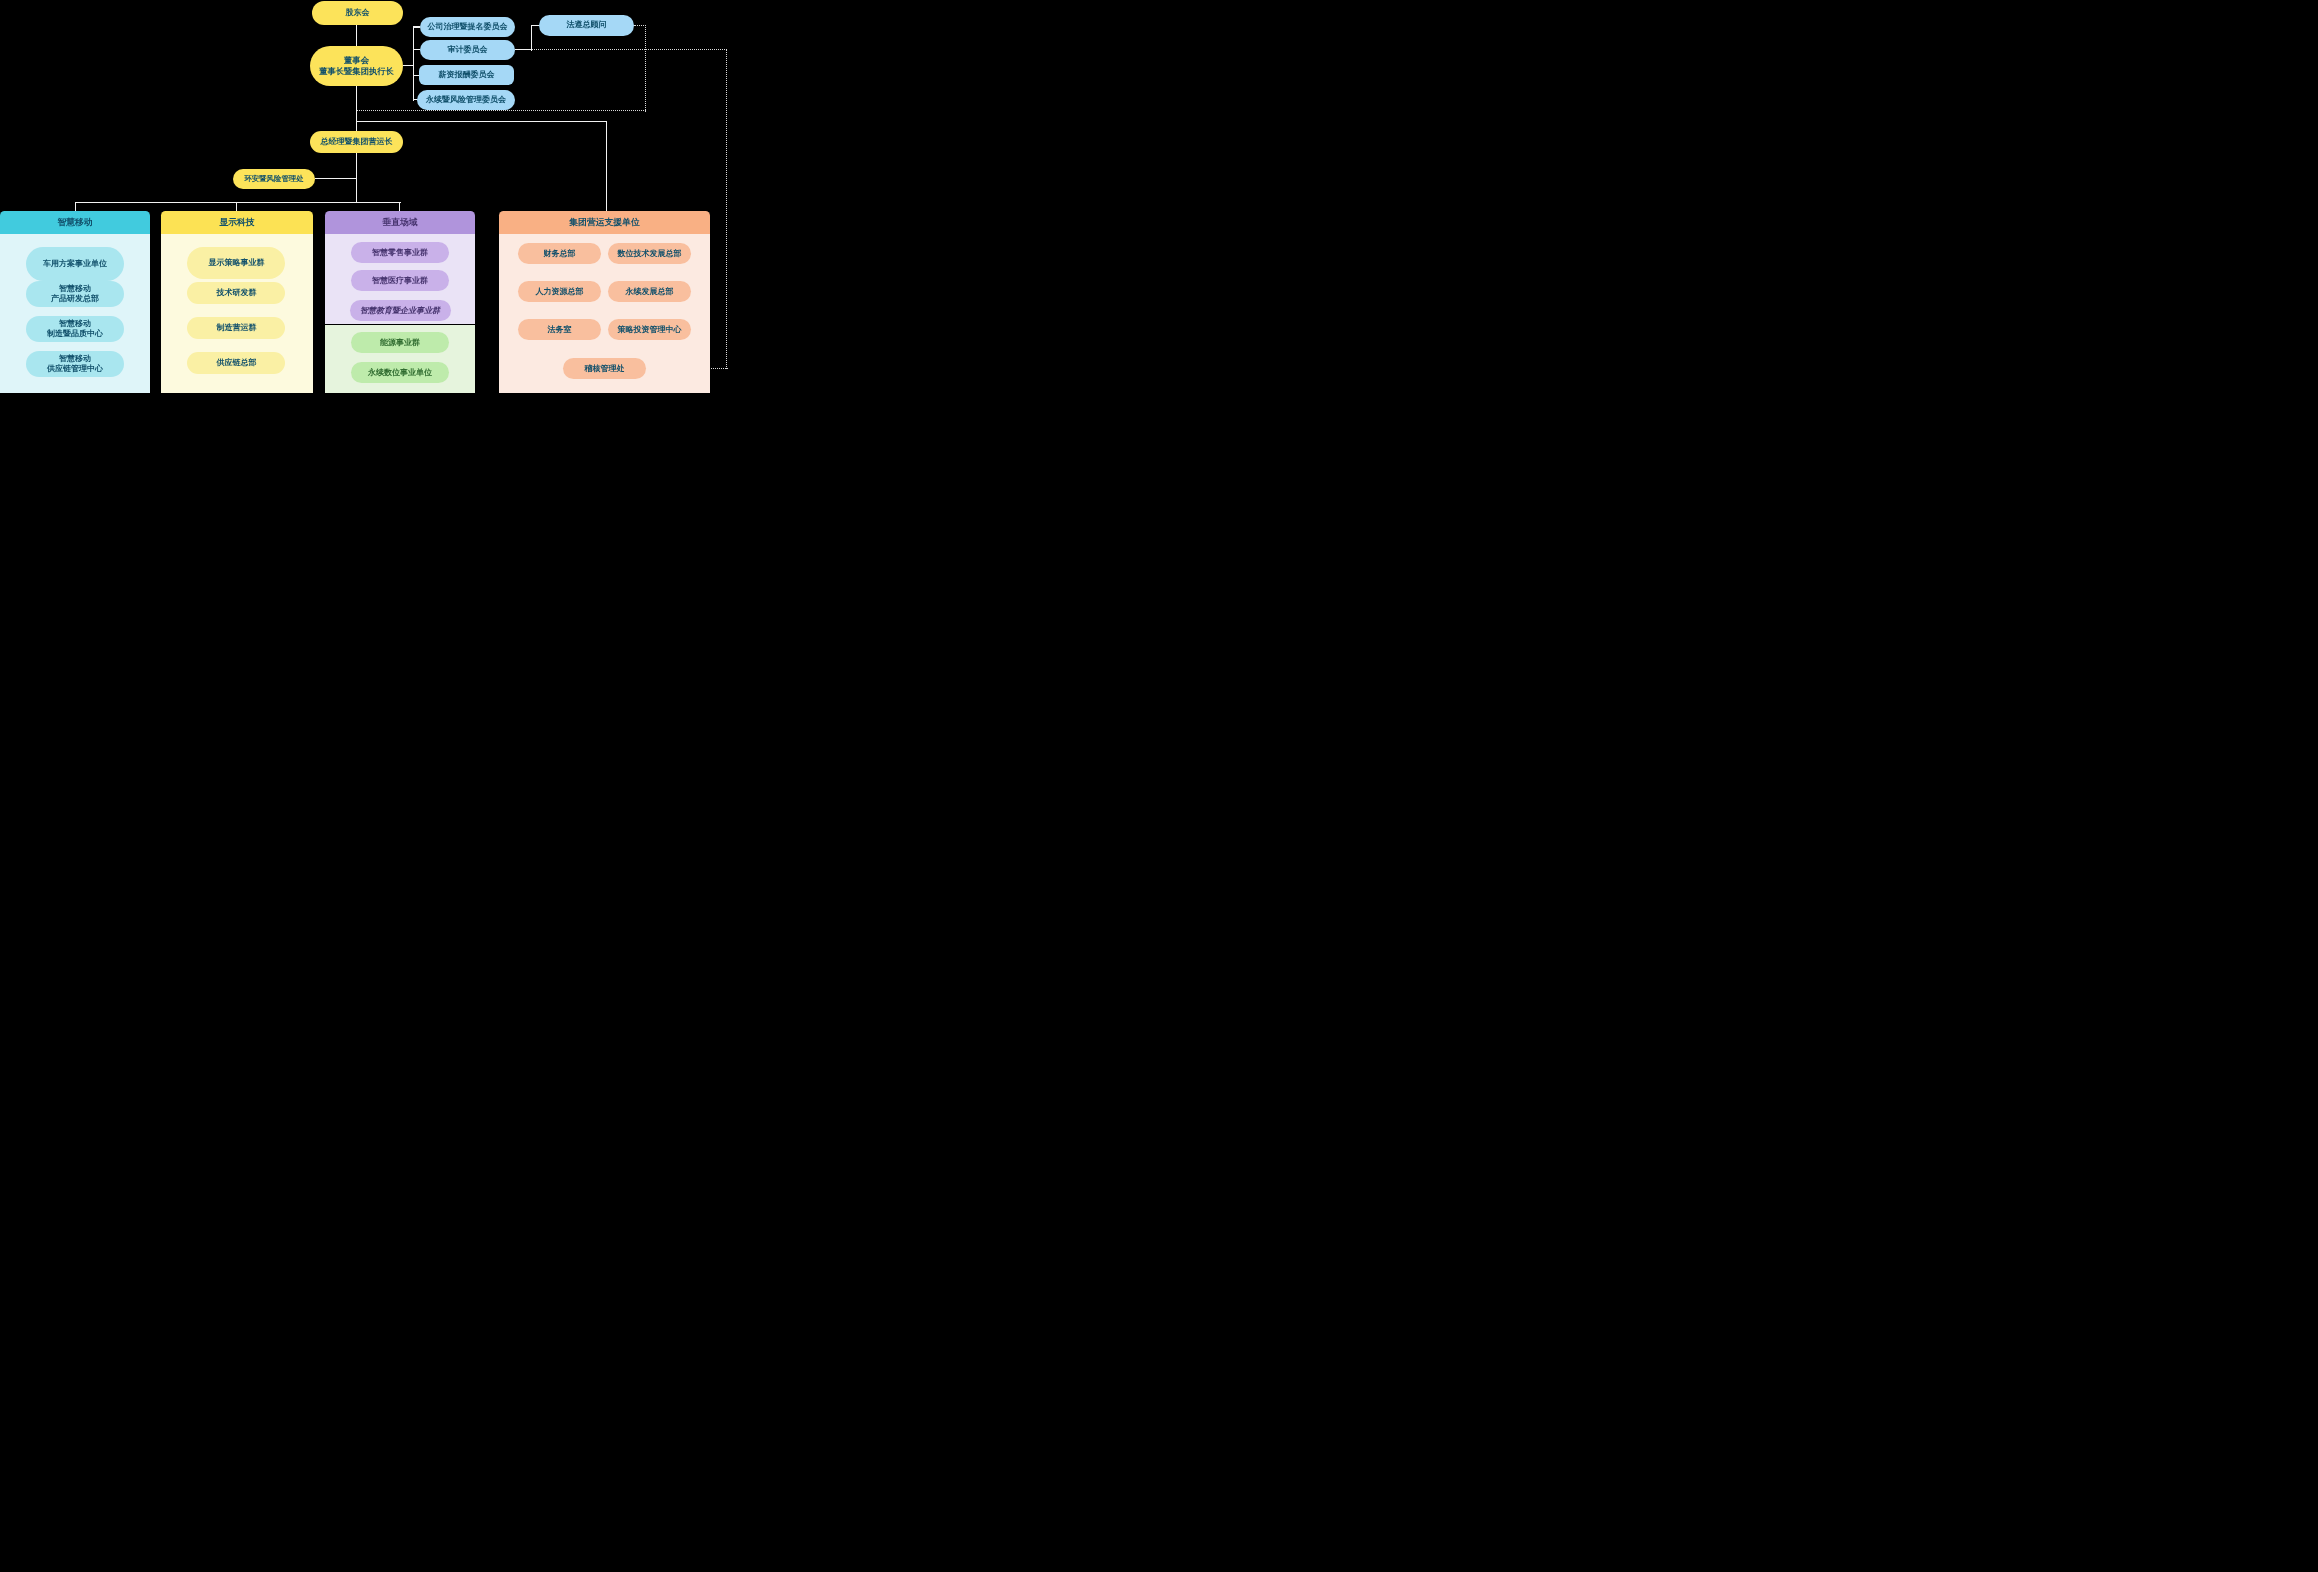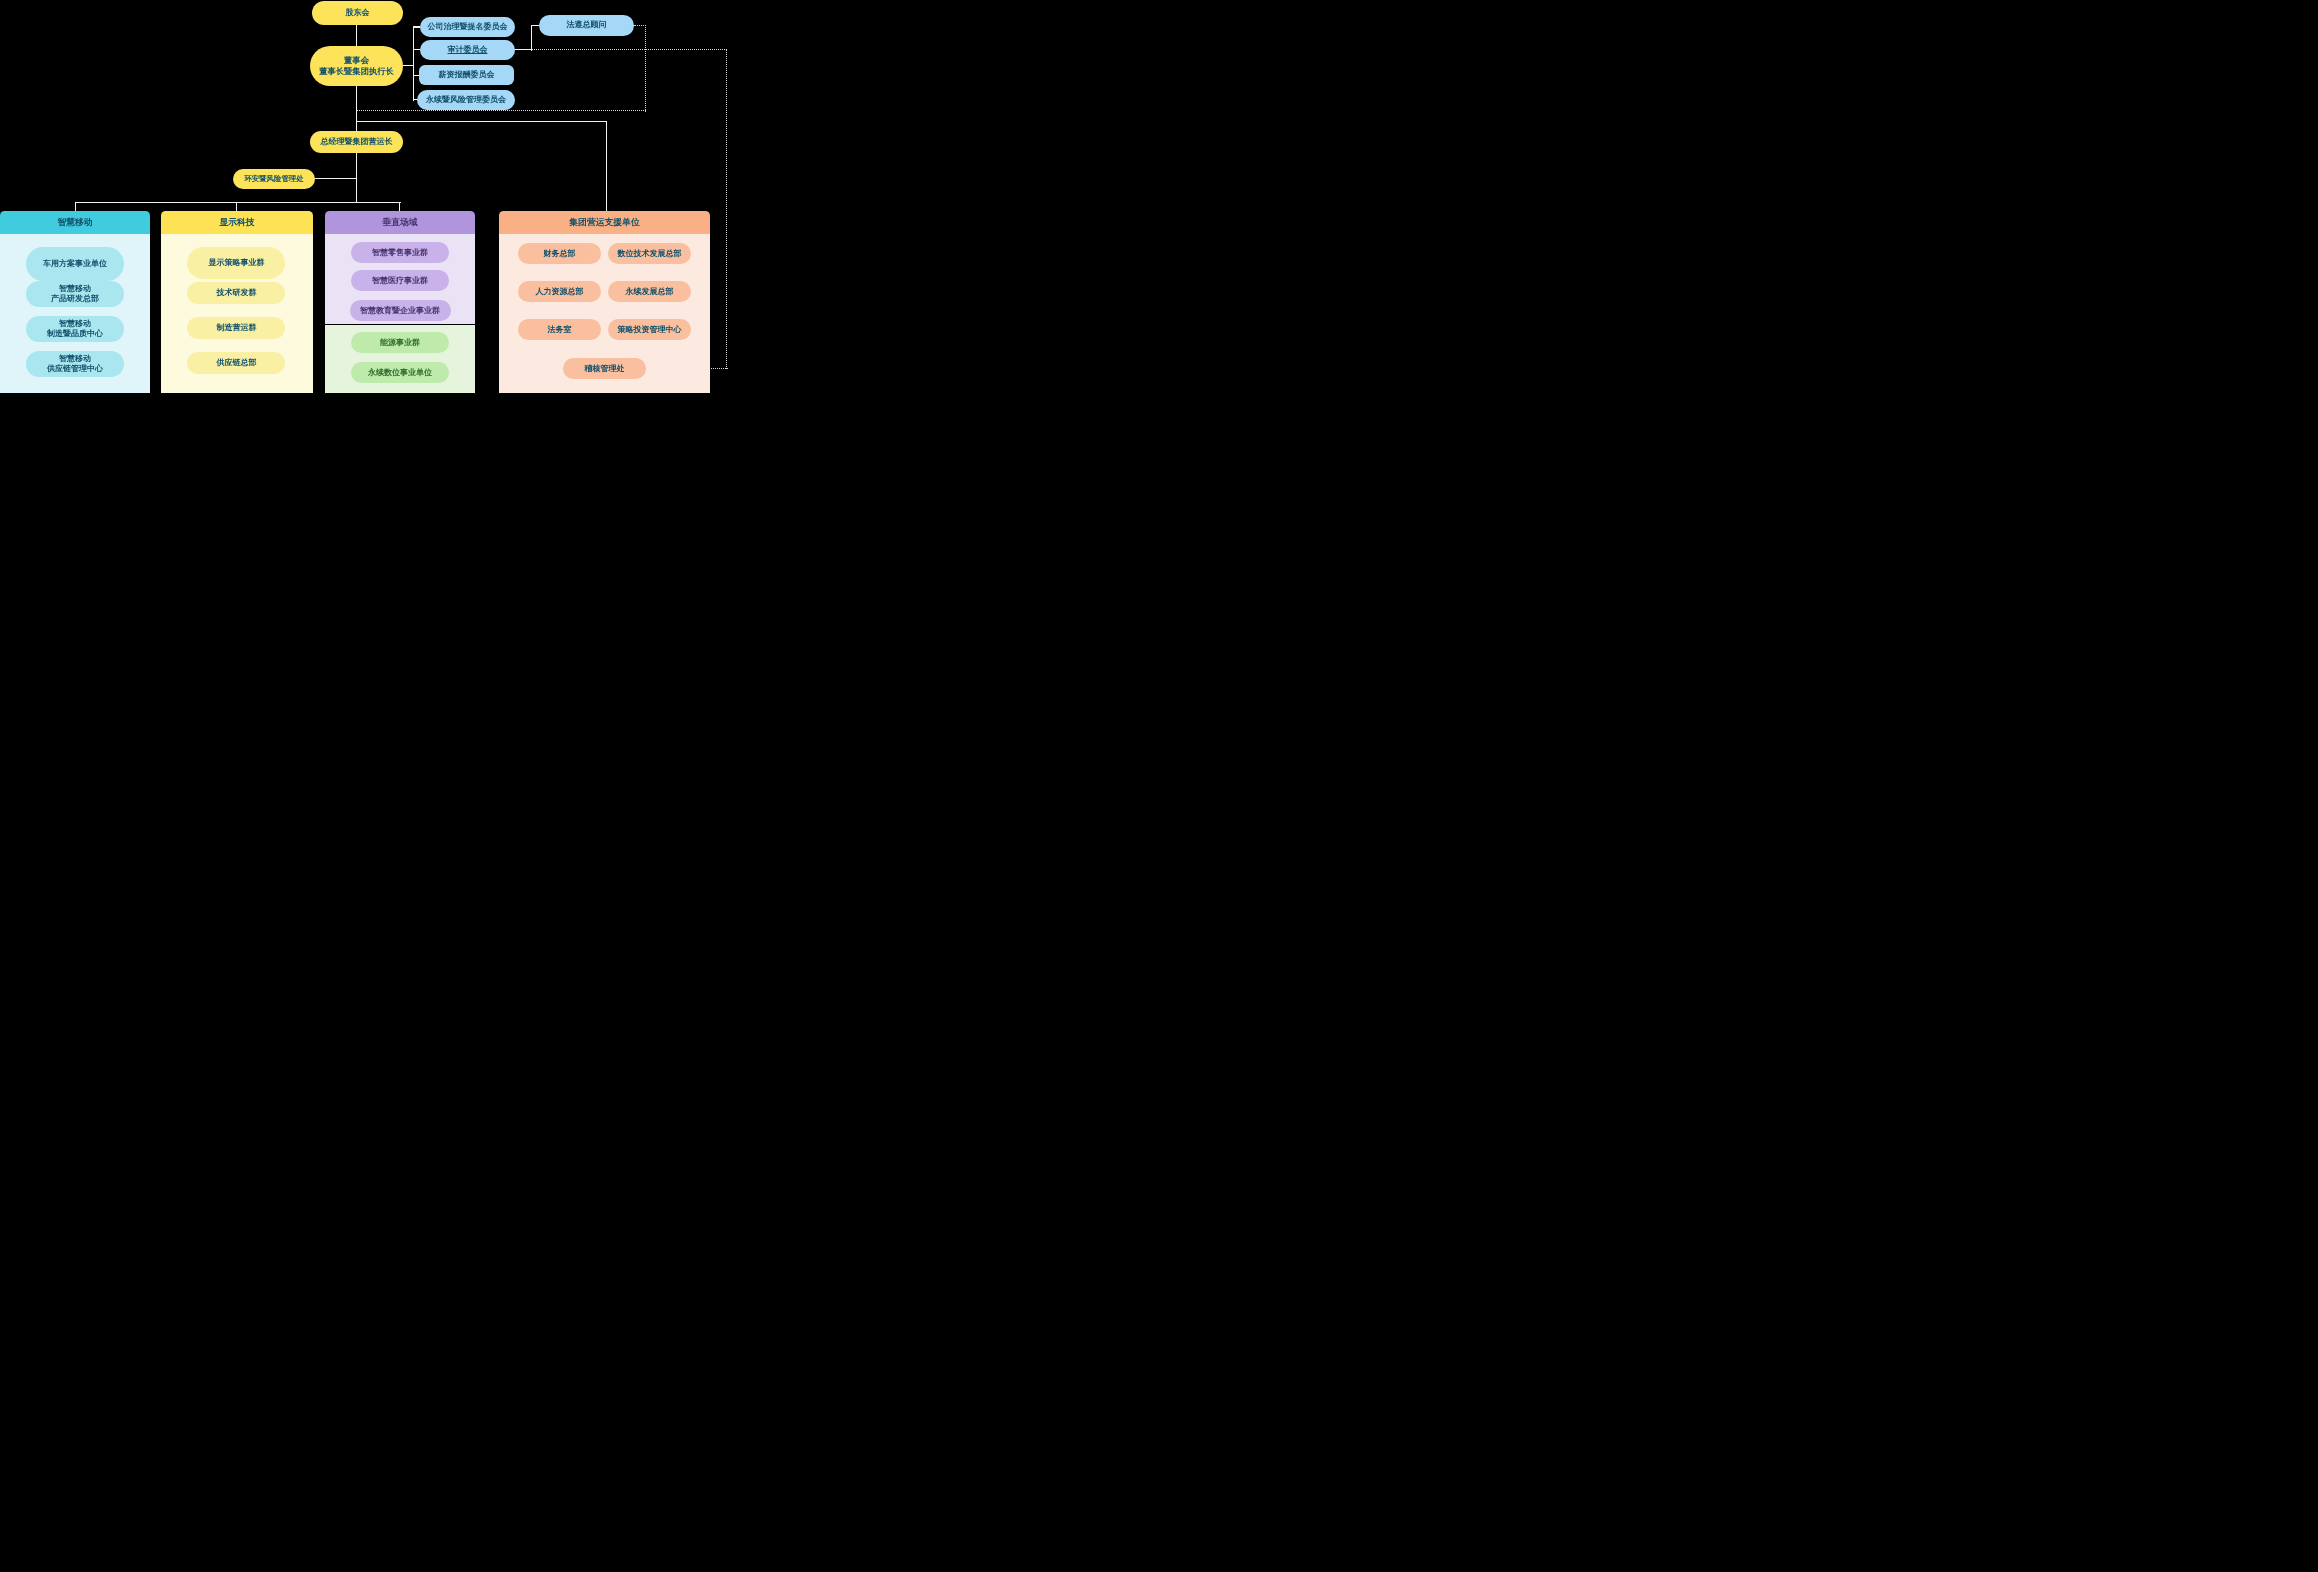--- a/index.html
+++ b/index.html
@@ -117,21 +117,21 @@
   <div class="dot-h" style="left:532px; top:49px; width:195px;"></div>
   <div class="dot-v" style="left:726px; top:49px; height:320px;"></div>
   <div class="dot-h" style="left:646px; top:368px; width:82px;"></div>
 
   <div class="node yellow" style="left:312px; top:0.9px; width:91px; height:24px;">股东会</div>
 
   <div class="node yellow" style="left:310px; top:46px; width:93px; height:40px; font-size:8.3px;">董事会
 董事长暨集团执行长</div>
 
   <div class="node blue" style="left:420px; top:17px; width:95px; height:20.4px;">公司治理暨提名委员会</div>
-  <div class="node blue" style="left:420px; top:40px; width:95px; height:20.4px;text-decoration:underline;">审计委员会</div>
+  <div class="node blue" style="left:420px; top:40px; width:95px; height:20.4px;">审计委员会</div>
   <div class="node blue" style="left:419px; top:65px; width:95px; height:20.4px;border-radius:6px;">薪资报酬委员会</div>
   <div class="node blue" style="left:417px; top:90px; width:98px; height:20.4px;">永续暨风险管理委员会</div>
 
   <div class="node blue" style="left:539px; top:15.3px; width:95px; height:20.4px;">法遵总顾问</div>
 
   <div class="node yellow" style="left:310px; top:131px; width:93px; height:22px;">总经理暨集团营运长</div>
 
   <div class="node yellow" style="left:233px; top:169px; width:82px; height:19.5px; font-size:7.4px;">环安暨风险管理处</div>
 
   <div class="panel" style="left:0; top:211px; width:150px; height:182px;">
@@ -154,21 +154,21 @@
     <div class="item yellow-item" style="left:26.4px; top:106px; width:98px; height:22px;text-align:right;">制造营运群</div>
     <div class="item yellow-item" style="left:26.4px; top:141px; width:98px; height:22px;">供应链总部</div>
   </div>
 
   <div class="panel" style="left:325px; top:211px; width:150px; height:182px;">
     <div class="panel-body purple-body" style="top:23px; height:90px;"></div>
     <div class="panel-body green-body" style="top:114px; height:69px;"></div>
     <div class="panel-header purple-header">垂直场域</div>
     <div class="item purple-item" style="left:26px; top:31px;  width:98px; height:21.3px;">智慧零售事业群</div>
     <div class="item purple-item" style="left:26px; top:59px; width:98px; height:21.3px;">智慧医疗事业群</div>
-    <div class="item purple-item" style="left:24.6px; top:89px; width:101px; height:21.3px;">智慧教育暨企业事业群</div>
+    <div class="item purple-item" style="left:24.6px; top:89px; width:101px; height:21.3px;font-style:italic;">智慧教育暨企业事业群</div>
     <div class="item green-item" style="left:26px; top:121px; width:98px; height:21.3px;">能源事业群</div>
     <div class="item green-item" style="left:26px; top:151px; width:98px; height:21.3px;">永续数位事业单位</div>
   </div>
 
   <div class="panel" style="left:499px; top:211px; width:211px; height:182px;">
     <div class="panel-body orange-body" style="top:23px; height:159px;"></div>
     <div class="panel-header orange-header">集团营运支援单位</div>
     <div class="item orange-item" style="left:19px;  top:32px;  width:83px; height:21.3px;">财务总部</div>
     <div class="item orange-item" style="left:109px; top:32px;  width:83px; height:21.3px;">数位技术发展总部</div>
     <div class="item orange-item" style="left:19px;  top:70px; width:83px; height:21.3px;">人力资源总部</div>

